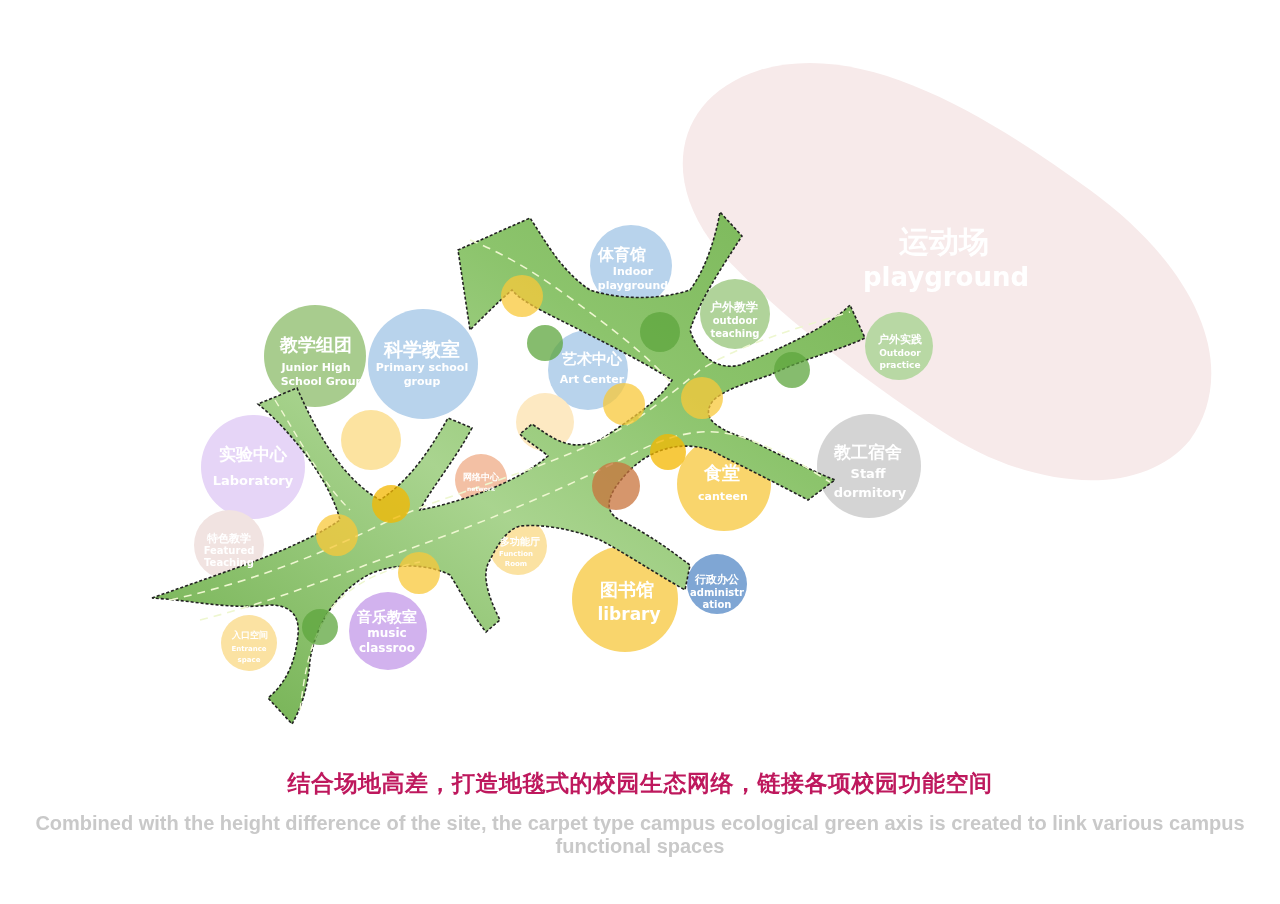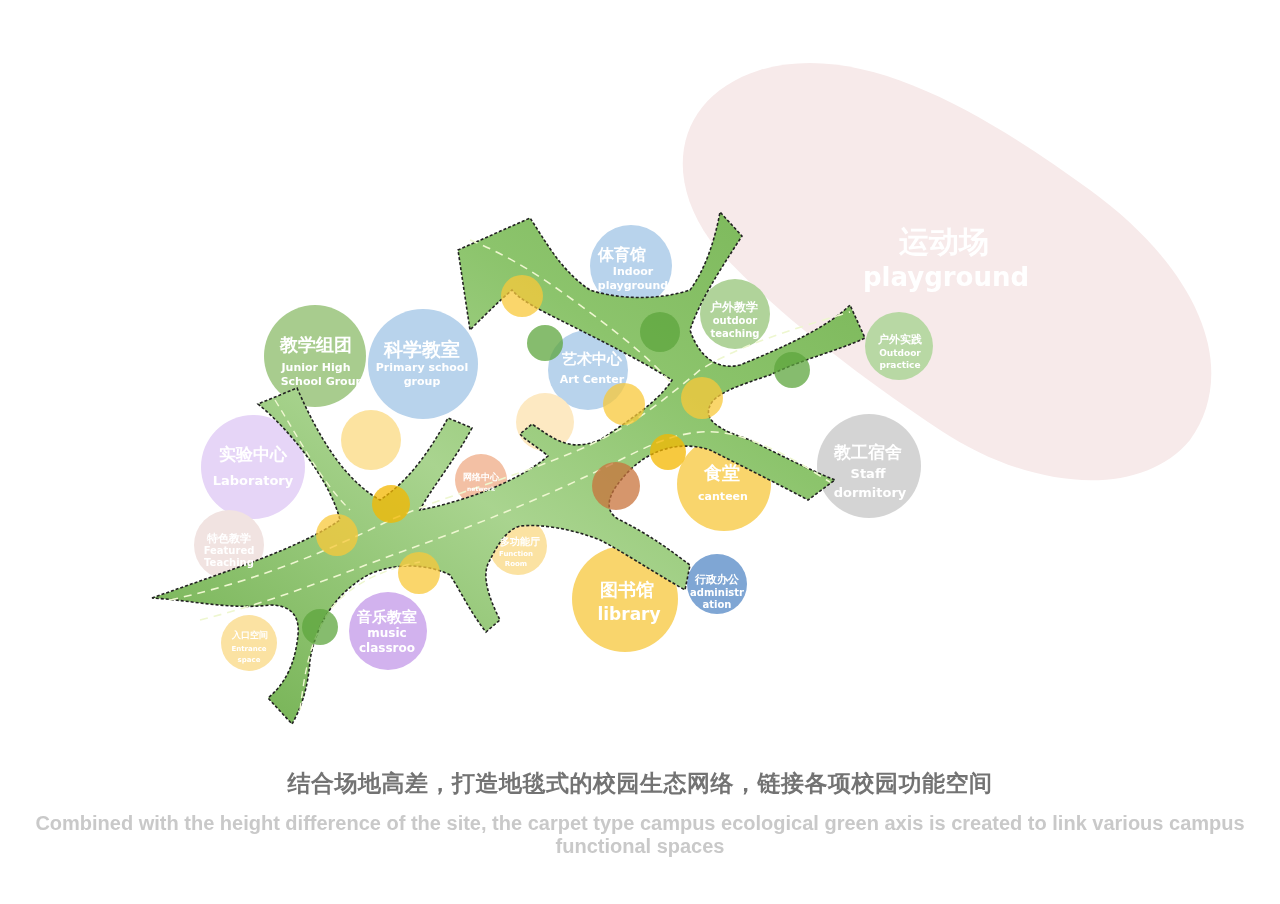--- a/index.html
+++ b/index.html
@@ -1,20 +1,20 @@
 <!DOCTYPE html>
 <html><head>
 <meta charset="utf-8">
 <style>
   html, body { margin:0; padding:0; background:#ffffff; }
   body { width:1280px; height:904px; position:relative; overflow:hidden;
          font-family:"DejaVu Sans","Liberation Sans",sans-serif; }
   #stage { position:absolute; left:0; top:0; width:1280px; height:904px; }
   .caption-cn { position:absolute; left:0; width:1280px; top:768px; text-align:center;
-    font-family:"DejaVu Sans",sans-serif; font-weight:bold; font-size:23px; color:#737373; letter-spacing:0.5px; }
+    font-family:"DejaVu Sans",sans-serif; font-weight:bold; font-size:23px; color:#be185d; letter-spacing:0.5px; }
   .caption-en { position:absolute; left:0; width:1280px; top:812px; text-align:center;
     font-family:"Liberation Sans",sans-serif; font-weight:bold; font-size:20px; color:#c9c9c9; }
   svg text { font-family:"DejaVu Sans",sans-serif; font-weight:bold; fill:#ffffff; text-anchor:middle; }
 </style>
 </head>
 <body>
 
 <svg id="stage" width="1280" height="904" viewBox="0 0 1280 904">
   <defs>
     <linearGradient id="spineGrad" x1="0" y1="1" x2="1" y2="0">

